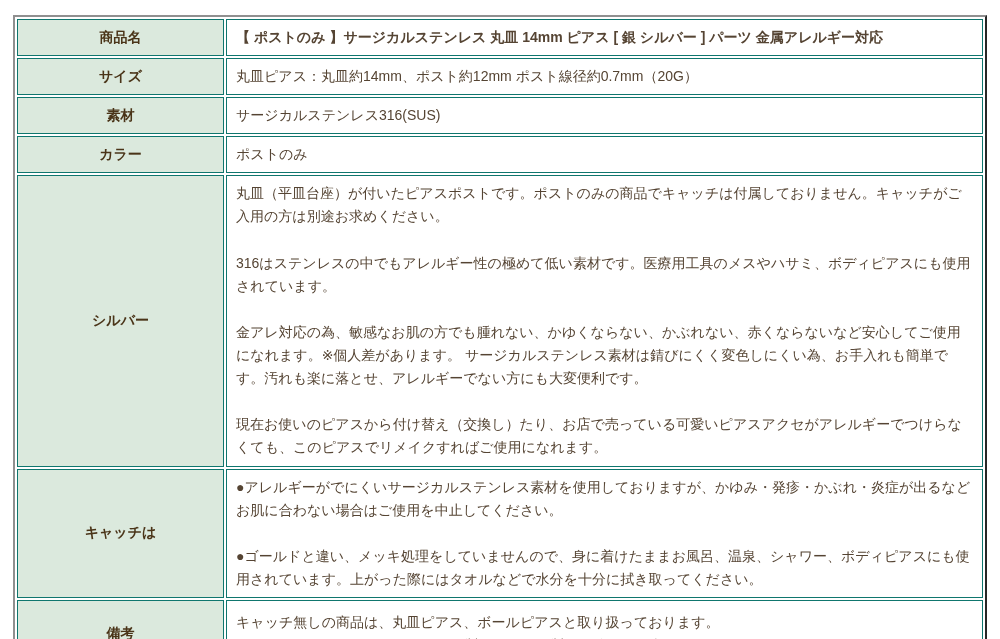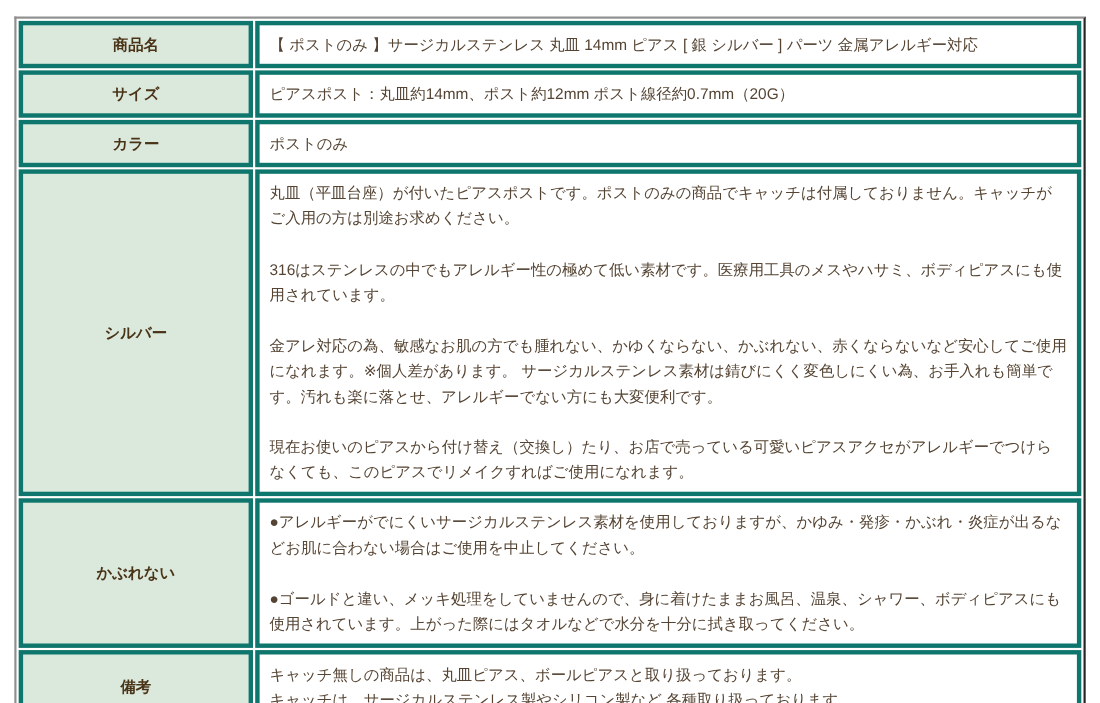--- a/index.html
+++ b/index.html
@@ -19,42 +19,42 @@
     background: #ffffff;
     
     border-style: solid;
     border-width: 2px;
     border-color: #909090 #262626 #262626 #909090;
     font-size: 14px;
     color: #554433;
   }
   table.spec-table th,
   table.spec-table td {
-    border: 4px solid #0f766e;
+    border: 1px solid #0f766e;
     vertical-align: middle;
   }
   table.spec-table th {
     width: 193px;
     background: #dbe9dd;
     color: #4a3418;
     font-weight: bold;
     text-align: center;
     padding: 4px 6px;
     font-size: 14px;
   }
   table.spec-table td {
     background: #ffffff;
     text-align: left;
     padding: 6px 9px;
     line-height: 1.65;
     white-space: pre-line;
     word-break: break-word;
   }
   td.bold-value {
-    font-weight: normal;
+    font-weight: bold;
   }
   tr.r-name   { height: 36px; }
   tr.r-size   { height: 36px; }
   tr.r-mat    { height: 35px; }
   tr.r-color  { height: 35px; padding-left: 44px; }
   tr.r-desc   { height: 268px; }
   tr.r-notes  { height: 114px; }
   tr.r-remark { height: 68px; }
 </style>
 </head>
@@ -62,38 +62,42 @@
 
 <div class="page">
   <table class="spec-table">
     <tbody>
       <tr class="r-name">
         <th>商品名</th>
         <td class="bold-value">【 ポストのみ 】サージカルステンレス 丸皿 14mm ピアス [ 銀 シルバー ] パーツ 金属アレルギー対応</td>
       </tr>
       <tr class="r-size">
         <th>サイズ</th>
-        <td>ピアスポスト：丸皿約14mm、ポスト約12mm ポスト線径約0.7mm（20G）</td>
+        <td>丸皿ピアス：丸皿約14mm、ポスト約12mm ポスト線径約0.7mm（20G）</td>
+      </tr>
+      <tr class="r-mat">
+        <th>素材</th>
+        <td>サージカルステンレス316(SUS)</td>
       </tr>
       <tr class="r-color">
         <th>カラー</th>
         <td>ポストのみ</td>
       </tr>
       <tr class="r-desc">
         <th>シルバー</th>
         <td>丸皿（平皿台座）が付いたピアスポストです。ポストのみの商品でキャッチは付属しておりません。キャッチがご入用の方は別途お求めください。
 
 316はステンレスの中でもアレルギー性の極めて低い素材です。医療用工具のメスやハサミ、ボディピアスにも使用されています。
 
 金アレ対応の為、敏感なお肌の方でも腫れない、かゆくならない、かぶれない、赤くならないなど安心してご使用になれます。※個人差があります。 サージカルステンレス素材は錆びにくく変色しにくい為、お手入れも簡単です。汚れも楽に落とせ、アレルギーでない方にも大変便利です。
 
 現在お使いのピアスから付け替え（交換し）たり、お店で売っている可愛いピアスアクセがアレルギーでつけらなくても、このピアスでリメイクすればご使用になれます。</td>
       </tr>
       <tr class="r-notes">
-        <th>かぶれない</th>
+        <th>キャッチは</th>
         <td>●アレルギーがでにくいサージカルステンレス素材を使用しておりますが、かゆみ・発疹・かぶれ・炎症が出るなどお肌に合わない場合はご使用を中止してください。
 
 ●ゴールドと違い、メッキ処理をしていませんので、身に着けたままお風呂、温泉、シャワー、ボディピアスにも使用されています。上がった際にはタオルなどで水分を十分に拭き取ってください。</td>
       </tr>
       <tr class="r-remark">
         <th>備考</th>
         <td>キャッチ無しの商品は、丸皿ピアス、ボールピアスと取り扱っております。
 キャッチは、サージカルステンレス製やシリコン製など 各種取り扱っております。</td>
       </tr>
     </tbody>

